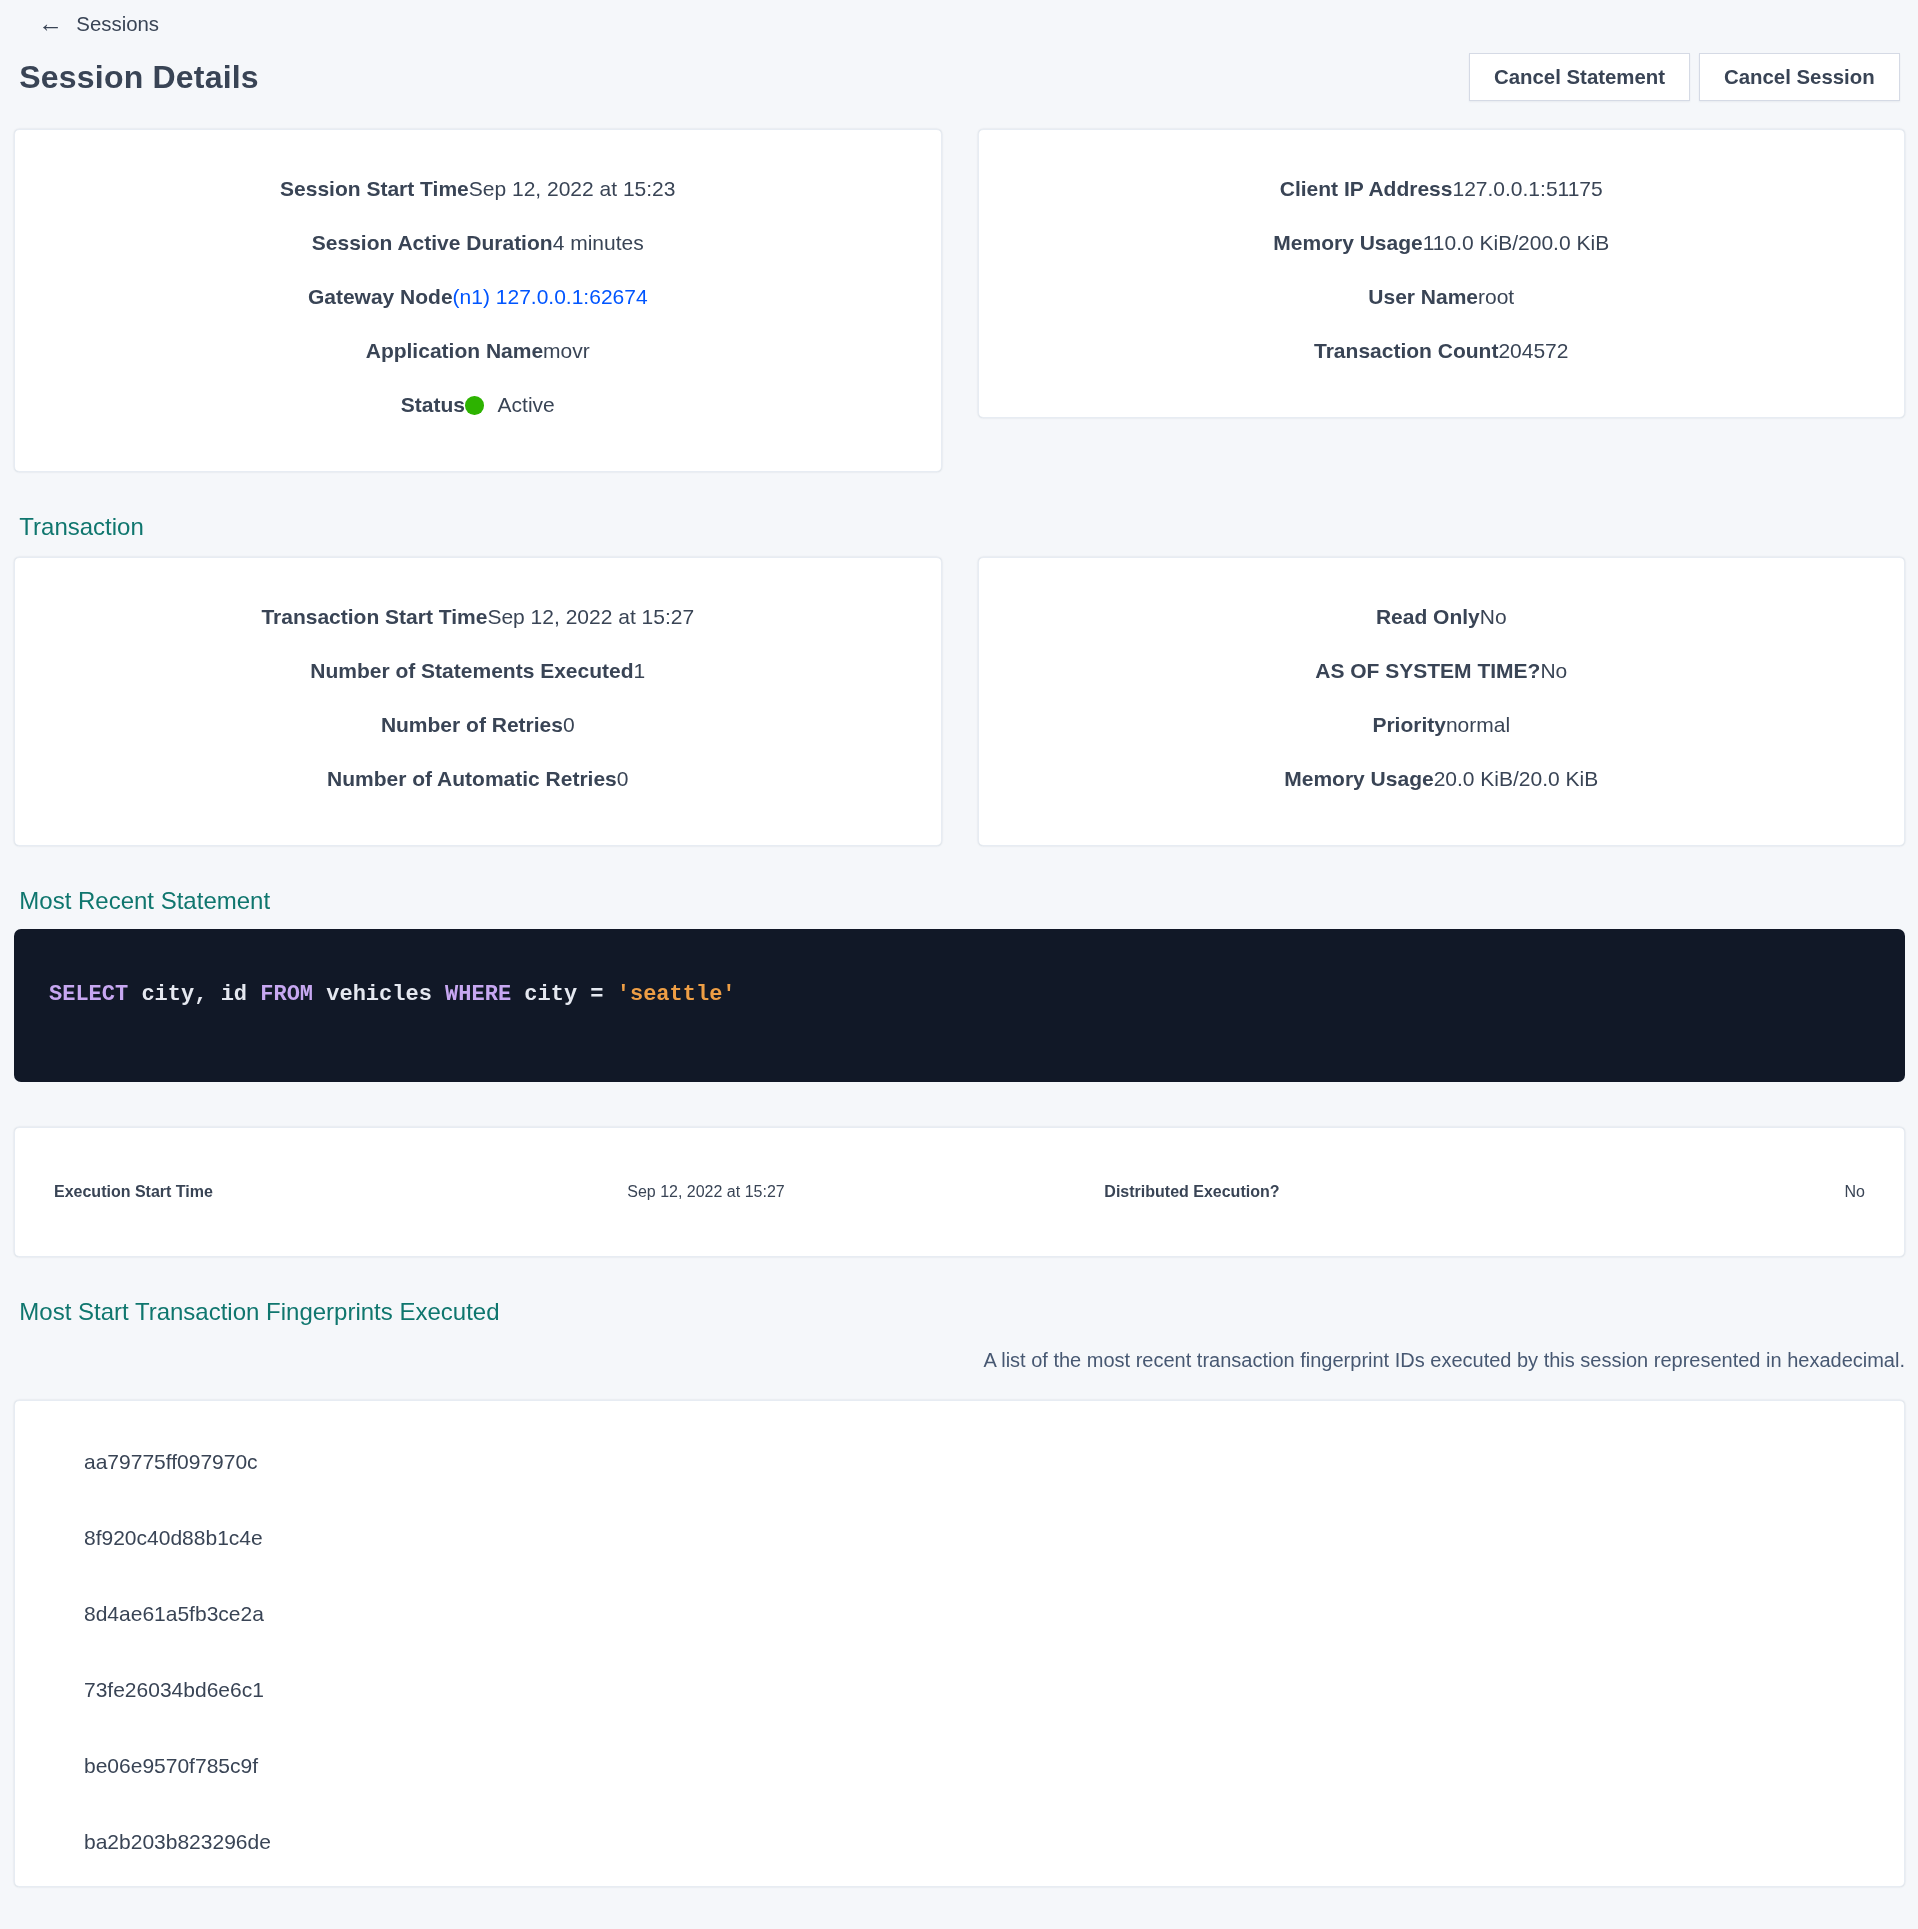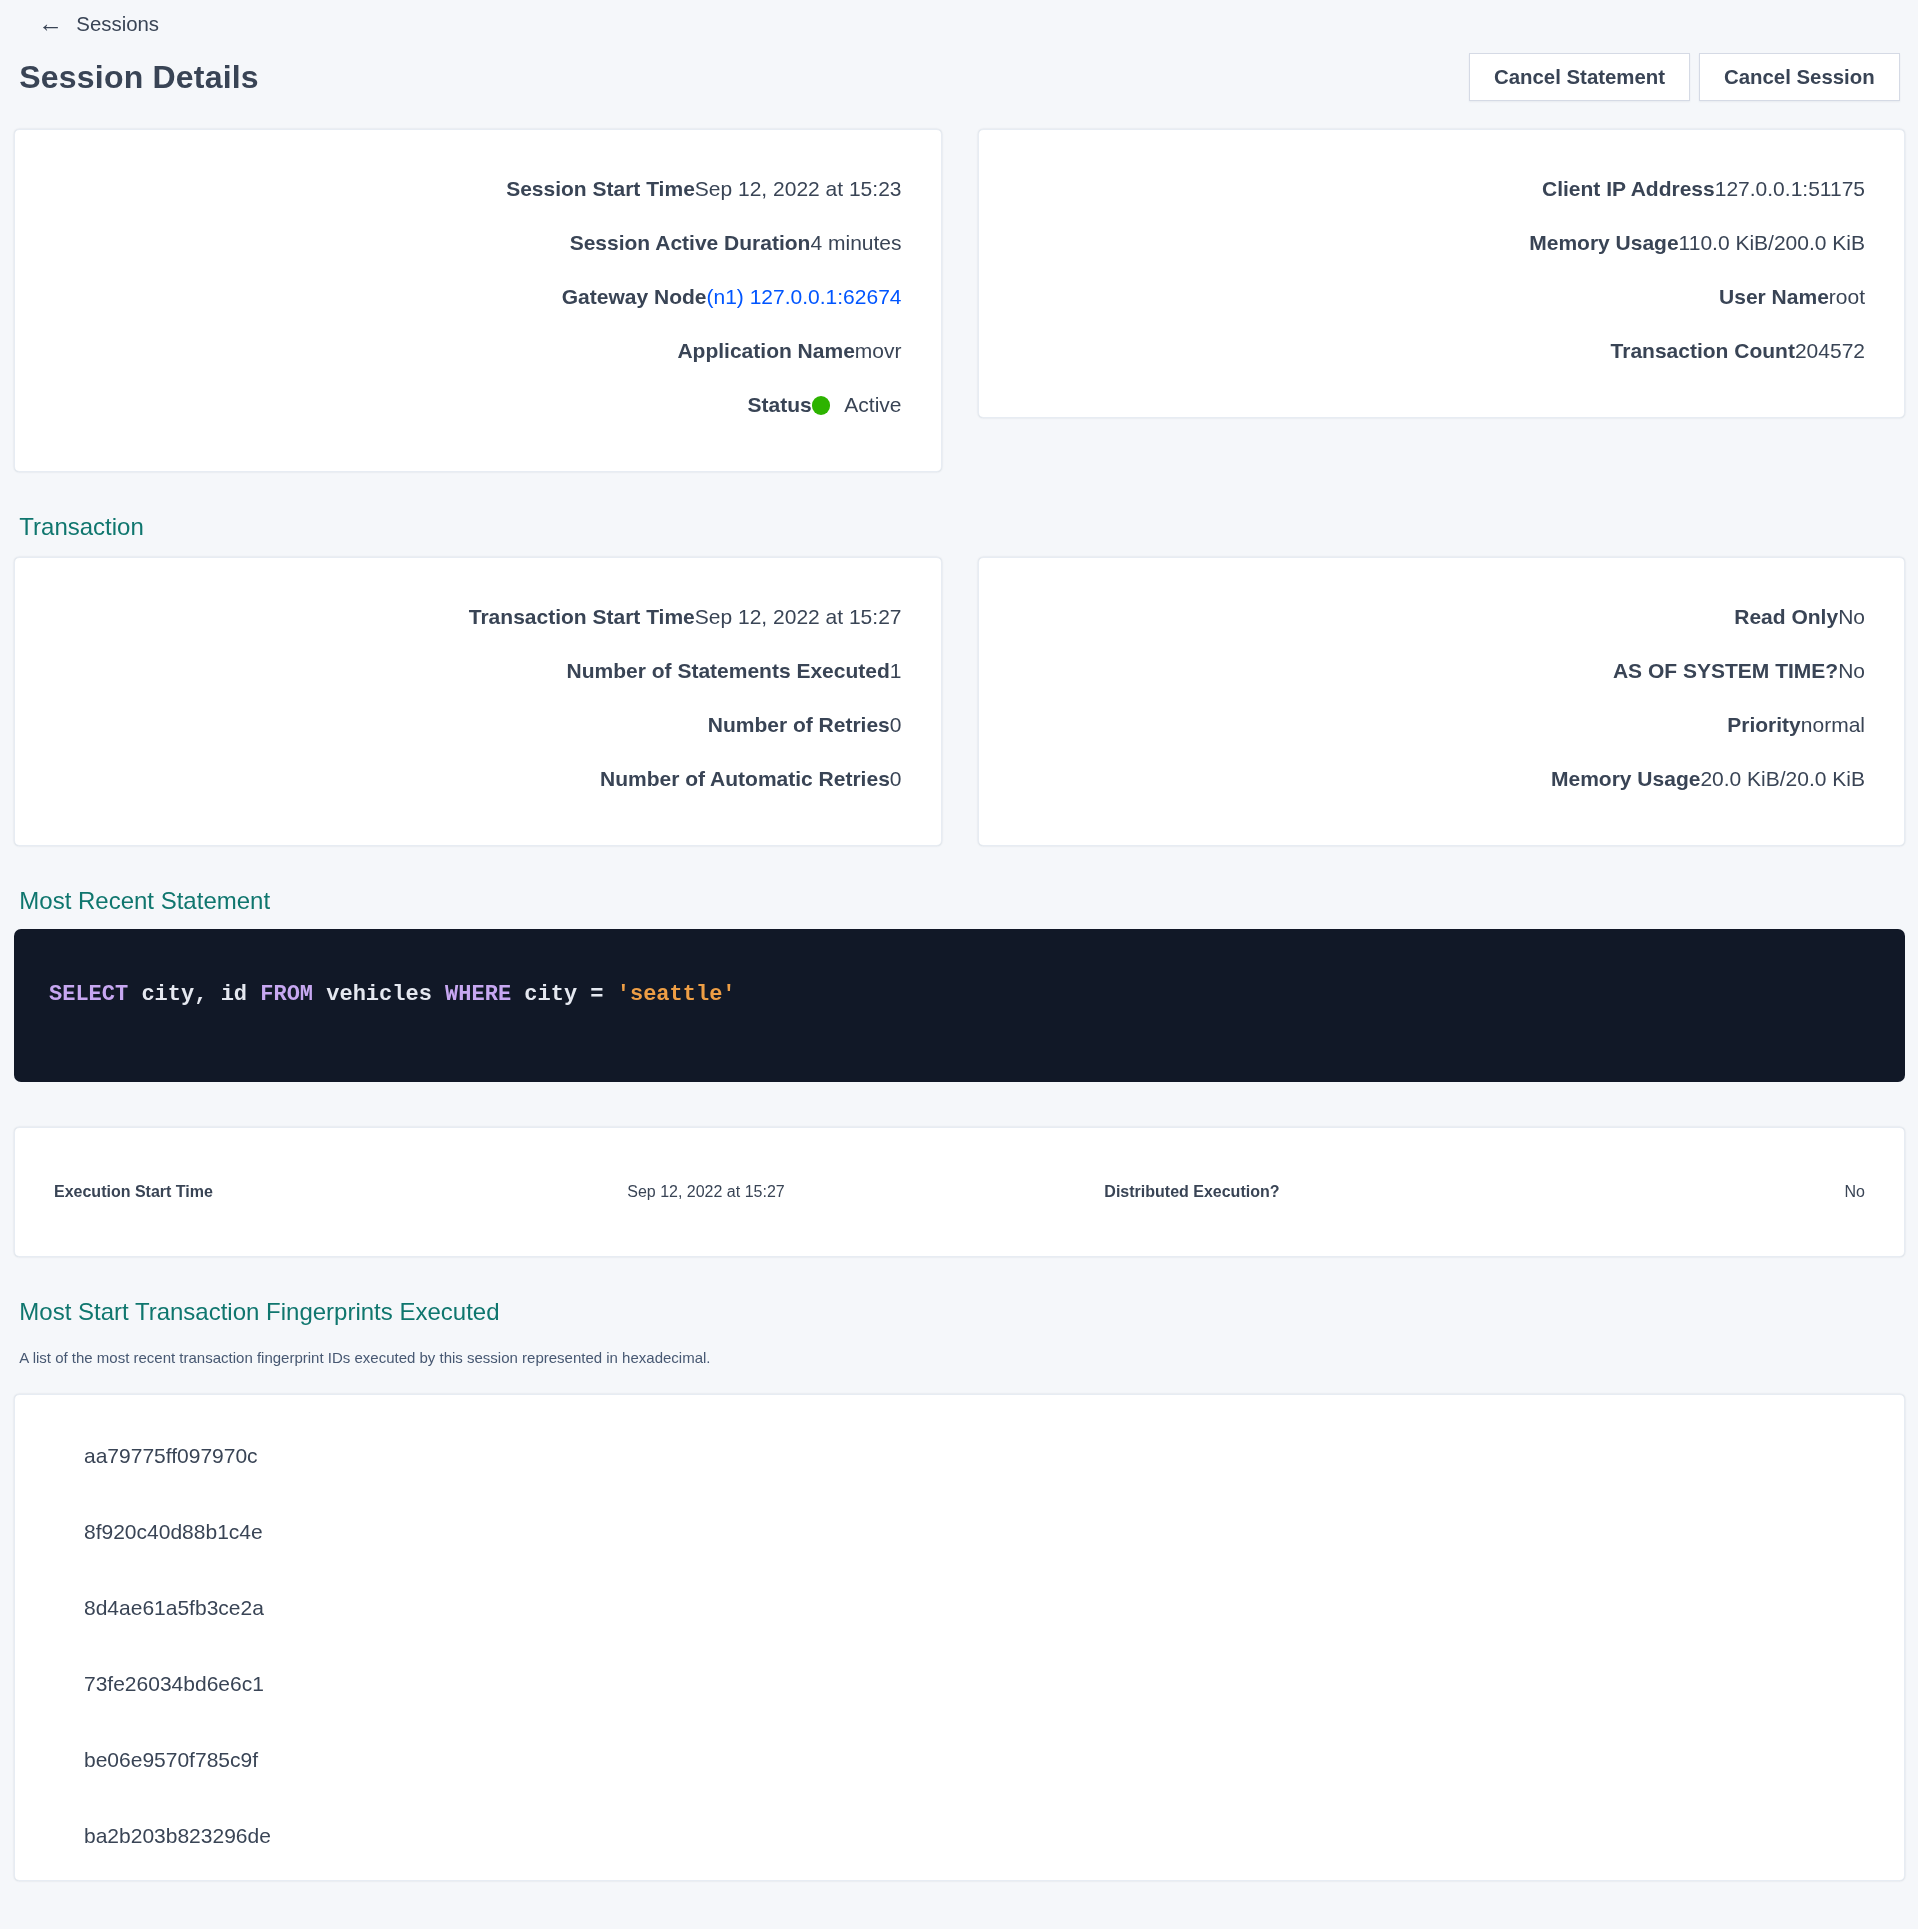--- a/index.html
+++ b/index.html
@@ -32,21 +32,21 @@
   }
 
   
   .grid2 { display: grid; grid-template-columns: 1fr 1fr; gap: 36px; align-items: start; }
   .cards-session { margin-top: 28px; }
   .card {
     background: #FFFFFF; border: 0.9px solid #E7ECF3; border-radius: 5.3px;
     box-shadow: 0 0 1.8px rgba(67,90,111,.22);
     padding: 32px 39px 39px 39px;
   }
-  .kv { display: flex; align-items: center; justify-content: flex-end; height: 54px; font-size: 21px; }
+  .kv { display: flex; align-items: center; justify-content: center; height: 54px; font-size: 21px; }
   .kv .label { font-weight: 700; }
   .kv .value { text-align: right; font-weight: 400; }
   .link { color: #0055FF; font-weight: 600; text-decoration: none; cursor: pointer; }
   .status-value { display: flex; align-items: center; gap: 14px; }
   .dot { width: 18.6px; height: 18.6px; border-radius: 50%; background: #2DB300; }
 
   
   .section-h { font-size: 24px; font-weight: 400; color: #0f766e; margin-top: 41px; padding-left: 5.3px; }
   .cards-tx { margin-top: 16px; }
 
@@ -66,21 +66,21 @@
     margin-top: 45px; padding: 37px 39px;
     display: grid; grid-template-columns: 29% 14% 15% 21% 1fr;
     align-items: center; font-size: 16px;
   }
   .exec-card .cell { height: 54px; display: flex; align-items: center; }
   .exec-card .label { font-weight: 700; }
   .exec-card .center { justify-content: center; text-align: center; }
   .exec-card .right { justify-content: flex-end; text-align: right; }
 
   
-  .fp-desc { margin-top: 23px; font-size: 15px; color: #475872; padding-left: 5.3px; }
+  .fp-desc { margin-top: 23px; font-size: 20px; color: #475872; padding-left: 5.3px; text-align: right; }
   .fp-card { margin-top: 28px; padding: 23px 39px 5.3px 69px; }
   .fp-row { height: 76px; display: flex; align-items: center; font-size: 21px; color: #394455; }
 </style>
 </head>
 <body>
 
 <div class="page">
 
   <div class="breadcrumb">
     <span class="arrow">←</span>

